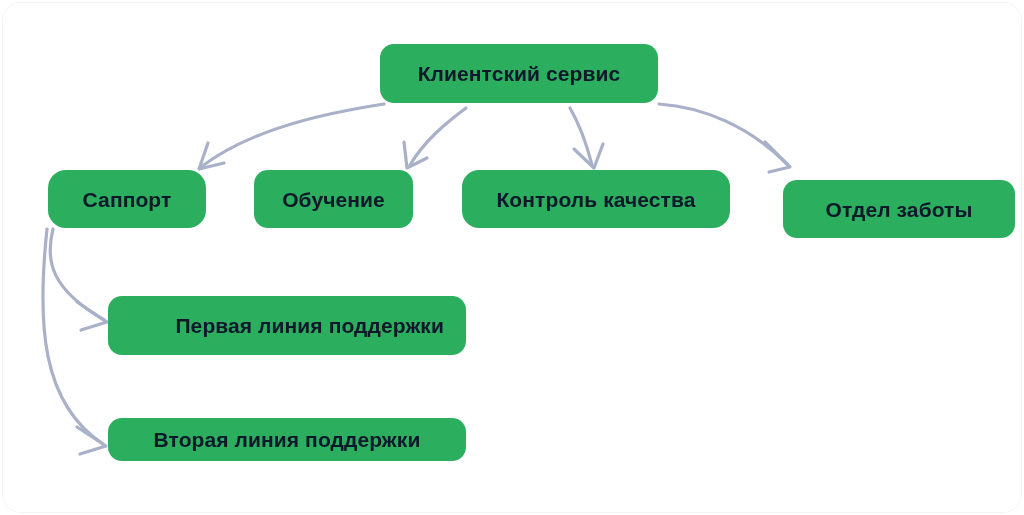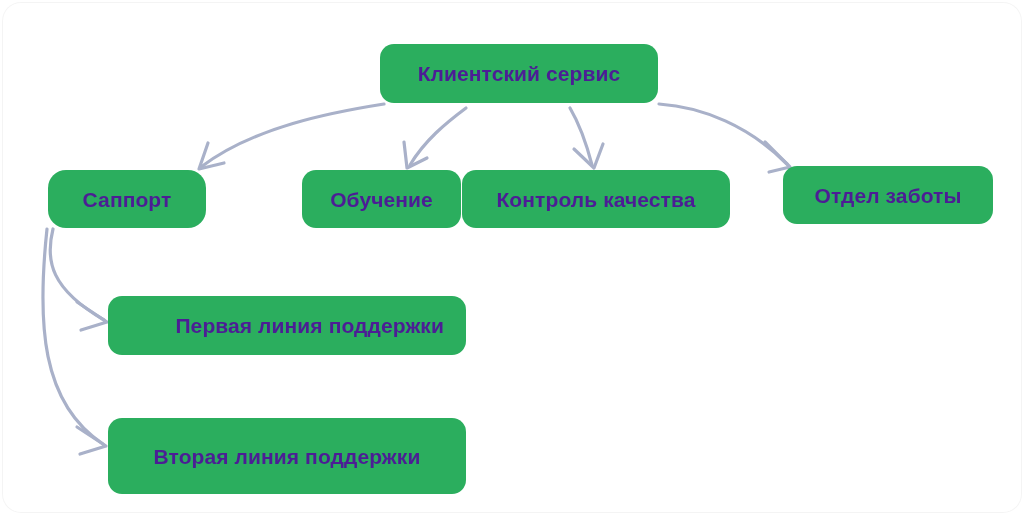--- a/index.html
+++ b/index.html
@@ -39,21 +39,21 @@
     height: 515px;
     pointer-events: none;
   }
   .node {
     position: absolute;
     display: flex;
     align-items: center;
     justify-content: center;
     box-sizing: border-box;
     background: #2BAE5E;
-    color: #4c1d95;
+    color: #0f172a;
     border-radius: 14px;
     font-size: 21px;
     font-weight: bold;
     letter-spacing: 0.1px;
     white-space: nowrap;
     line-height: 1;
     padding: 0 22px;
     user-select: none;
   }
   .node-label {
@@ -105,34 +105,34 @@
     </svg>
 
     <div class="node" style="left:377px; top:41px; width:278px; height:59px;">
       <span class="node-label">Клиентский сервис</span>
     </div>
 
     <div class="node" style="left:45px; top:167px; width:158px; height:58px;border-radius:18px;">
       <span class="node-label">Саппорт</span>
     </div>
 
-    <div class="node" style="left:251px; top:167px; width:159px; height:58px;margin-left:48px;">
+    <div class="node" style="left:251px; top:167px; width:159px; height:58px;">
       <span class="node-label">Обучение</span>
     </div>
 
-    <div class="node" style="left:459px; top:167px; width:268px; height:58px;">
+    <div class="node" style="left:459px; top:167px; width:268px; height:58px;border-radius:17px;">
       <span class="node-label">Контроль качества</span>
     </div>
 
-    <div class="node" style="left:780px; top:163px; width:210px; height:58px;text-align:center;">
+    <div class="node" style="left:780px; top:177px; width:232px; height:58px;text-align:center;">
       <span class="node-label">Отдел заботы</span>
     </div>
 
     <div class="node" style="left:105px; top:293px; width:358px; height:59px;justify-content:flex-end;">
       <span class="node-label">Первая линия поддержки</span>
     </div>
 
-    <div class="node" style="left:105px; top:415px; width:358px; height:76px;">
+    <div class="node" style="left:105px; top:415px; width:358px; height:43px;">
       <span class="node-label">Вторая линия поддержки</span>
     </div>
 
   </div>
 </div>
 
 </body></html>

